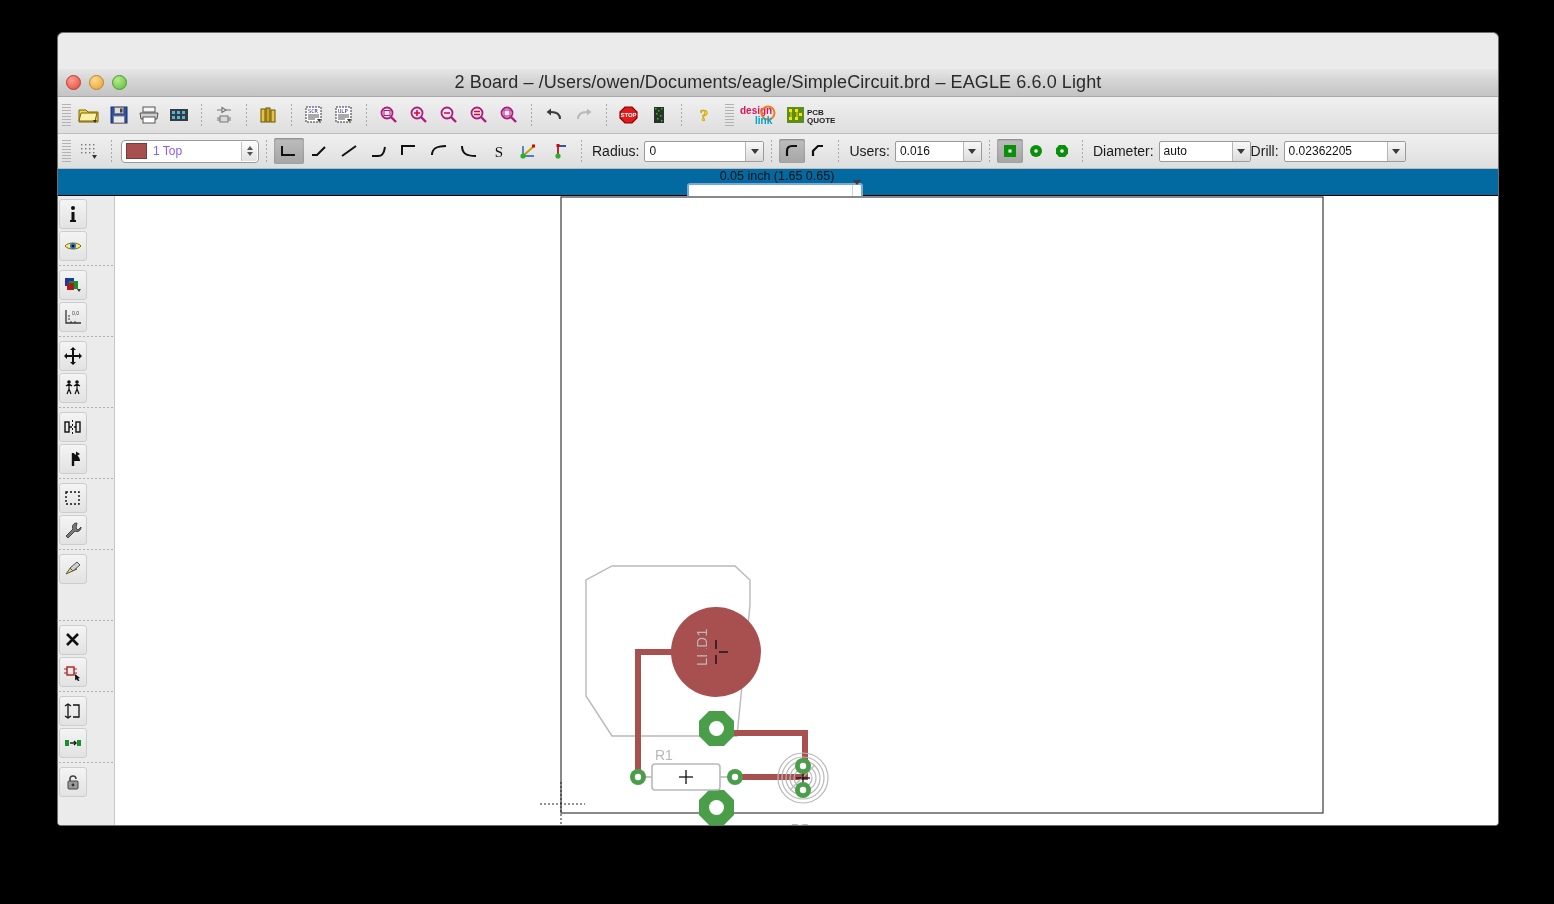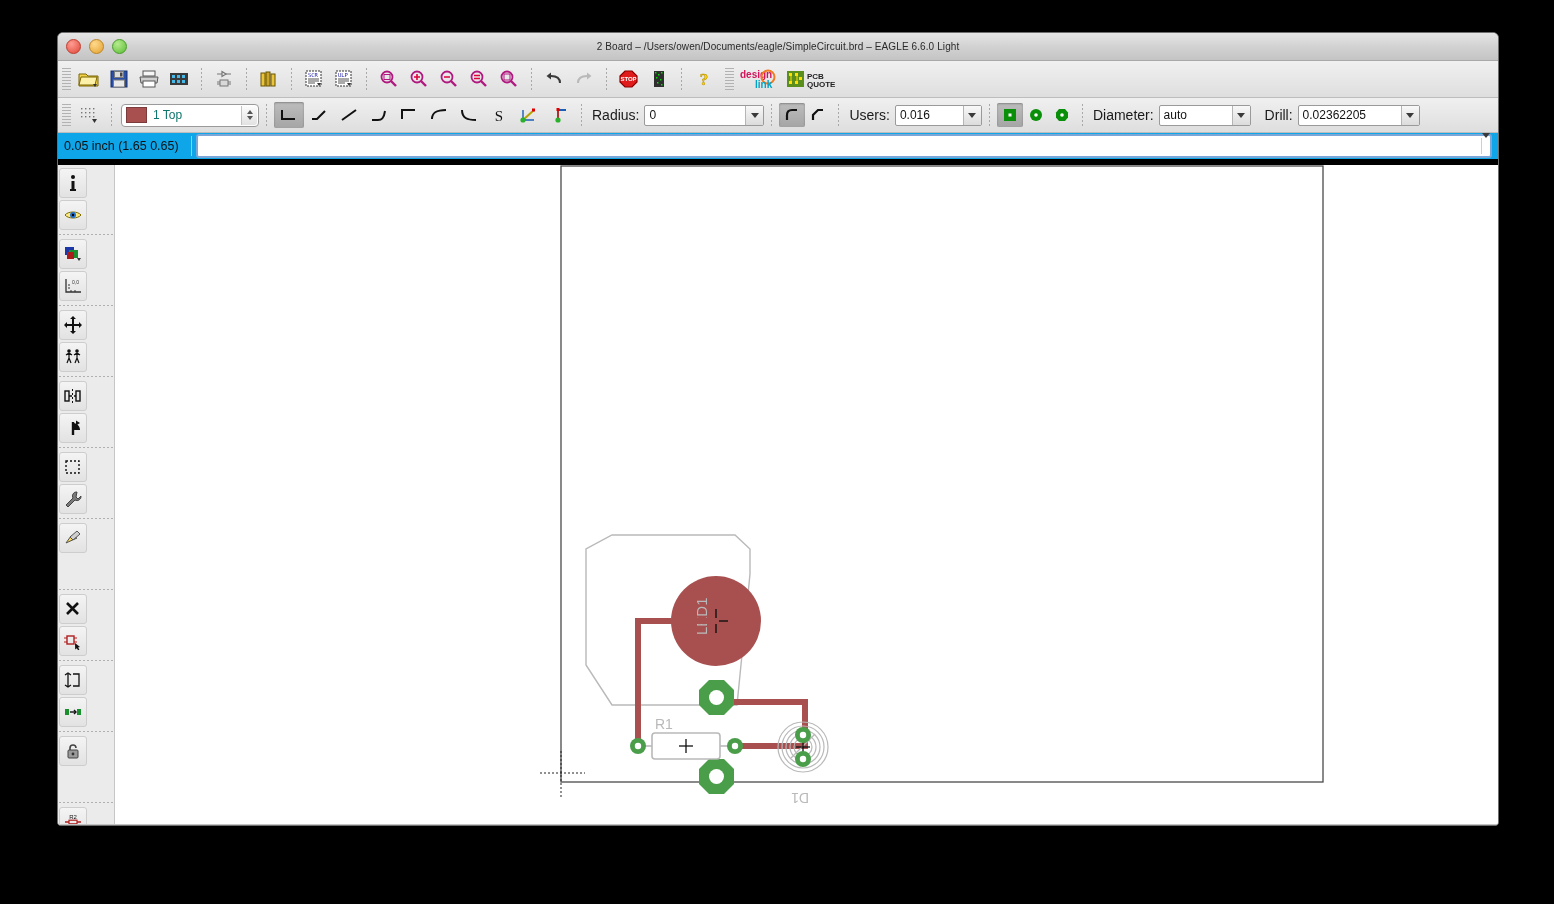--- a/index.html
+++ b/index.html
@@ -11,22 +11,23 @@
     box-shadow:0 3px 14px rgba(0,0,0,.55);overflow:hidden;
   }
 
   
   #titlebar{
     height:27px;position:relative;
     background:linear-gradient(to bottom,#e6e6e6 0%,#d2d2d2 50%,#c4c4c4 100%);
     border-bottom:1px solid #a9a9a9;
   }
   #titlebar .title{
-    text-align:center;line-height:27px;font-size:10px;color:#2a2a2a;
+    text-align:center;line-height:27px;font-size:18px;color:#2a2a2a;
     letter-spacing:.1px;
+    margin-top:36px;
   }
   .lights{position:absolute;left:8px;top:6px;display:flex;gap:8px;}
   .light{width:13px;height:13px;border-radius:50%;}
   .l-close{background:radial-gradient(circle at 35% 30%,#ff9d92,#e0483a);border:1px solid #bd3b2e;}
   .l-min{background:radial-gradient(circle at 35% 30%,#ffd98e,#e2a12e);border:1px solid #bd8524;}
   .l-max{background:radial-gradient(circle at 35% 30%,#b6eb8e,#5bbd35);border:1px solid #4a9c2b;}
 
   
   .toolbar{
     display:flex;align-items:center;height:36px;padding:0 4px;
@@ -44,21 +45,21 @@
     background:repeating-linear-gradient(to bottom,#b2b2b2 0 1px,transparent 1px 3px);}
 
   
   #toolbar2{height:34px;}
   .layer-combo{
     display:flex;align-items:center;width:136px;height:21px;
     background:#fff;border:1px solid #9a9a9a;border-radius:4px;margin-left:2px;
     box-shadow:inset 0 1px 0 #fff;
   }
   .layer-swatch{width:19px;height:14px;margin:0 6px 0 4px;border:1px solid #7a3b3a;}
-  .layer-label{flex:1;font-size:12px;color:#0f766e;}
+  .layer-label{flex:1;font-size:12px;color:#8b5cf6;}
   .stepper{width:15px;height:19px;margin-right:1px;
     background:linear-gradient(to bottom,#fcfcfc,#e2e2e2);
     border-left:1px solid #c4c4c4;border-radius:0 3px 3px 0;
     display:flex;flex-direction:column;align-items:center;justify-content:center;gap:2px;}
   .stepper i{display:block;width:0;height:0;border-left:3px solid transparent;border-right:3px solid transparent;}
   .stepper i.up{border-bottom:4px solid #555;}
   .stepper i.dn{border-top:4px solid #555;}
 
   .field-label{font-size:14px;color:#1a1a1a;margin:0 5px 0 3px;white-space:nowrap;}
   .combo{display:flex;align-items:center;height:19px;border:1px solid #9a9a9a;background:#fff;border-radius:2px;}
@@ -72,21 +73,21 @@
     display:flex;align-items:center;justify-content:center;
   }
   .arrowbox i{width:0;height:0;border-left:4px solid transparent;border-right:4px solid transparent;border-top:5px solid #3a3a3a;}
 
   .bend-btn{width:30px;height:26px;display:flex;align-items:center;justify-content:center;border-radius:2px;}
   .bend-btn.active{background:linear-gradient(to bottom,#bdbdbd,#a5a5a5);box-shadow:inset 0 1px 2px rgba(0,0,0,.3);}
   .mini-btn{width:26px;height:24px;display:flex;align-items:center;justify-content:center;border-radius:2px;}
   .mini-btn.active{background:linear-gradient(to bottom,#bdbdbd,#a5a5a5);box-shadow:inset 0 1px 2px rgba(0,0,0,.3);}
 
   
-  #cmdrow{display:flex;align-items:center;height:26px;background:#0ea5e9;border-bottom:6px solid #000000;}
+  #cmdrow{display:flex;align-items:center;height:26px;background:#0369a1;border-bottom:1px solid #000000;flex-direction:column;}
   #coord{font-size:12.5px;color:#111;padding:0 8px 0 6px;white-space:nowrap;}
   #cmd-sep{width:1px;height:20px;background:#c0c0c0;margin:0 4px;}
   #cmdbox{
     flex:1;display:flex;align-items:center;height:20px;margin-right:6px;
     background:#fff;border:2px solid #7aa7d8;border-radius:3px;
   }
   #cmdbox input{flex:1;border:0;outline:0;height:16px;font-size:12px;padding:0 4px;font-family:"Liberation Sans",sans-serif;}
   #cmdbox .arrowbox{border-left:1px solid #cfcfcf;height:16px;background:transparent;}
 
   
@@ -472,21 +473,21 @@
     <div class="tb-sep"></div>
 
     <div class="field-label">Diameter:</div>
     <div class="combo" style="width:90px">
       <input value="auto" style="">
       <div class="arrowbox">
           <i></i>
         </div>
     </div>
 
-    <div class="field-label" style="margin-left:14px">Drill:</div>
+    <div class="field-label" style="margin-left:0">Drill:</div>
     <div class="combo" style="width:120px">
       <input value="0.02362205" style="">
       <div class="arrowbox">
           <i></i>
         </div>
     </div>
   </div>
 
   <div id="cmdrow">
     <div id="coord">0.05 inch (1.65 0.65)</div>

